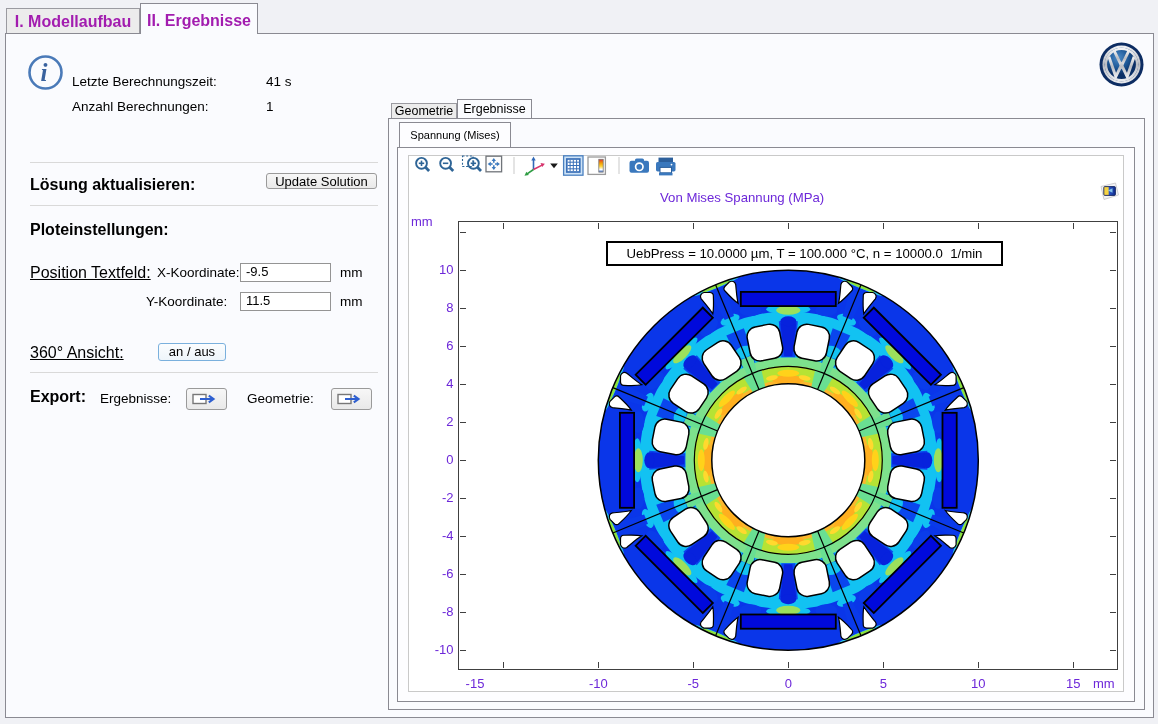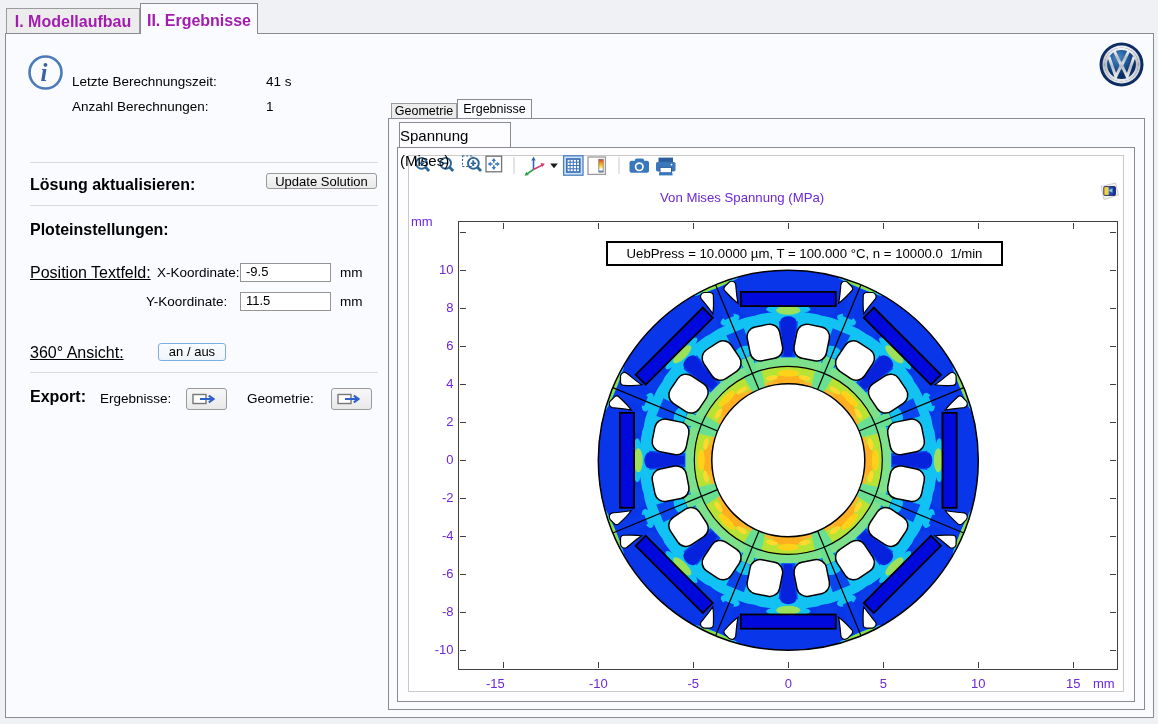--- a/index.html
+++ b/index.html
@@ -27,21 +27,21 @@
   
   .rtab{position:absolute;font-size:13.5px;color:#000;text-align:center;box-sizing:border-box;}
   #rtab1{left:391px;top:103px;width:66px;height:15px;background:#ececec;
          border:1px solid #9a9aa0;border-bottom:none;line-height:15px;font-size:12.5px;}
   #rtab2{left:457px;top:99px;width:75px;height:19px;background:#fafbfe;
          border:1px solid #8a8a92;border-bottom:none;line-height:19px;z-index:5;font-size:12.5px;}
   #panel2{left:388px;top:118px;width:757px;height:592px;background:#fafbfe;
           border:1px solid #8a8a92;box-sizing:border-box;}
   #stab{left:399px;top:122px;width:112px;height:25px;background:#fdfdff;
         border:1px solid #8a8a92;border-bottom:none;line-height:25px;z-index:5;
-        font-size:15px;text-align:left;box-sizing:border-box;position:absolute;}
+        font-size:11px;text-align:center;box-sizing:border-box;position:absolute;}
   #panel3{left:397px;top:147px;width:738px;height:555px;background:#fdfdff;
           border:1px solid #8a8a92;box-sizing:border-box;}
   #whitebox{left:408px;top:155px;width:716px;height:537px;background:#ffffff;
             border:1px solid #c9c9c9;box-sizing:border-box;}
   
   #frame{left:458px;top:221px;width:660px;height:449px;border:1.5px solid #404040;
          box-sizing:border-box;background:#fff;}
   .tick{position:absolute;background:#404040;}
   .axlbl{position:absolute;font-size:13px;color:#6d28d9;white-space:nowrap;}
   #parambox{left:606px;top:241px;width:397px;height:25px;border:2px solid #000;
@@ -637,21 +637,21 @@
         <path d="M -50.2 -157 C -51.6 -162.5 -52.0 -170 -52.6 -175.8 C -53.3 -178.8 -56.2 -179.9 -59.0 -178.3 L -63.0 -174.3 C -64.9 -172.5 -64.7 -170.5 -63.3 -169.3 C -59.0 -164.6 -53.8 -159.4 -50.2 -157 Z" fill="#fff" stroke="#000" stroke-width="1.2"></path>
         <g transform="scale(-1,1)">
           <path d="M -50.2 -157 C -51.6 -162.5 -52.0 -170 -52.6 -175.8 C -53.3 -178.8 -56.2 -179.9 -59.0 -178.3 L -63.0 -174.3 C -64.9 -172.5 -64.7 -170.5 -63.3 -169.3 C -59.0 -164.6 -53.8 -159.4 -50.2 -157 Z" fill="#fff" stroke="#000" stroke-width="1.2"></path>
         </g>
       </g>
       <circle r="190" fill="none" stroke="#000" stroke-width="1.5"></circle>
     </g>
   </svg>
   <div class="tick" style="left:502.5px;top:223px;width:1.5px;height:6px"></div>
 <div class="tick" style="left:502.5px;top:662px;width:1.5px;height:6px"></div>
-<div class="axlbl" style="left:486px;top:676px;width:40px;text-align:left">-15</div>
+<div class="axlbl" style="left:455px;top:676px;width:40px;text-align:center">-15</div>
 <div class="tick" style="left:597.5px;top:223px;width:1.5px;height:6px"></div>
 <div class="tick" style="left:597.5px;top:662px;width:1.5px;height:6px"></div>
 <div class="axlbl" style="left:578.3px;top:676px;width:40px;text-align:center">-10</div>
 <div class="tick" style="left:692.5px;top:223px;width:1.5px;height:6px"></div>
 <div class="tick" style="left:692.5px;top:662px;width:1.5px;height:6px"></div>
 <div class="axlbl" style="left:673.3px;top:676px;width:40px;text-align:center">-5</div>
 <div class="tick" style="left:787.5px;top:223px;width:1.5px;height:6px"></div>
 <div class="tick" style="left:787.5px;top:662px;width:1.5px;height:6px"></div>
 <div class="axlbl" style="left:768.3px;top:676px;width:40px;text-align:center">0</div>
 <div class="tick" style="left:882.5px;top:223px;width:1.5px;height:6px"></div>

